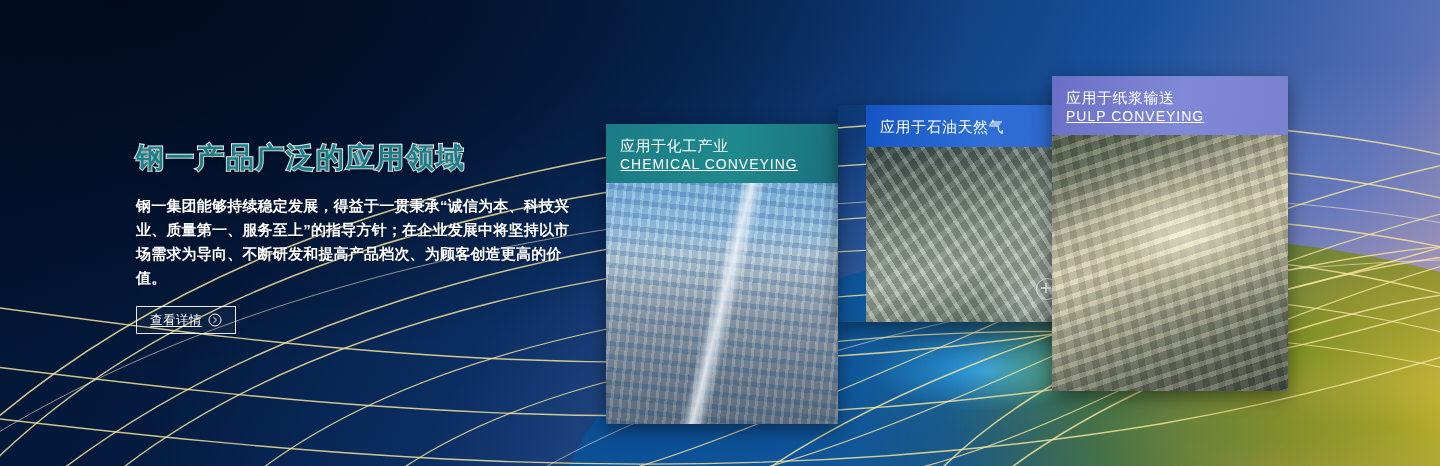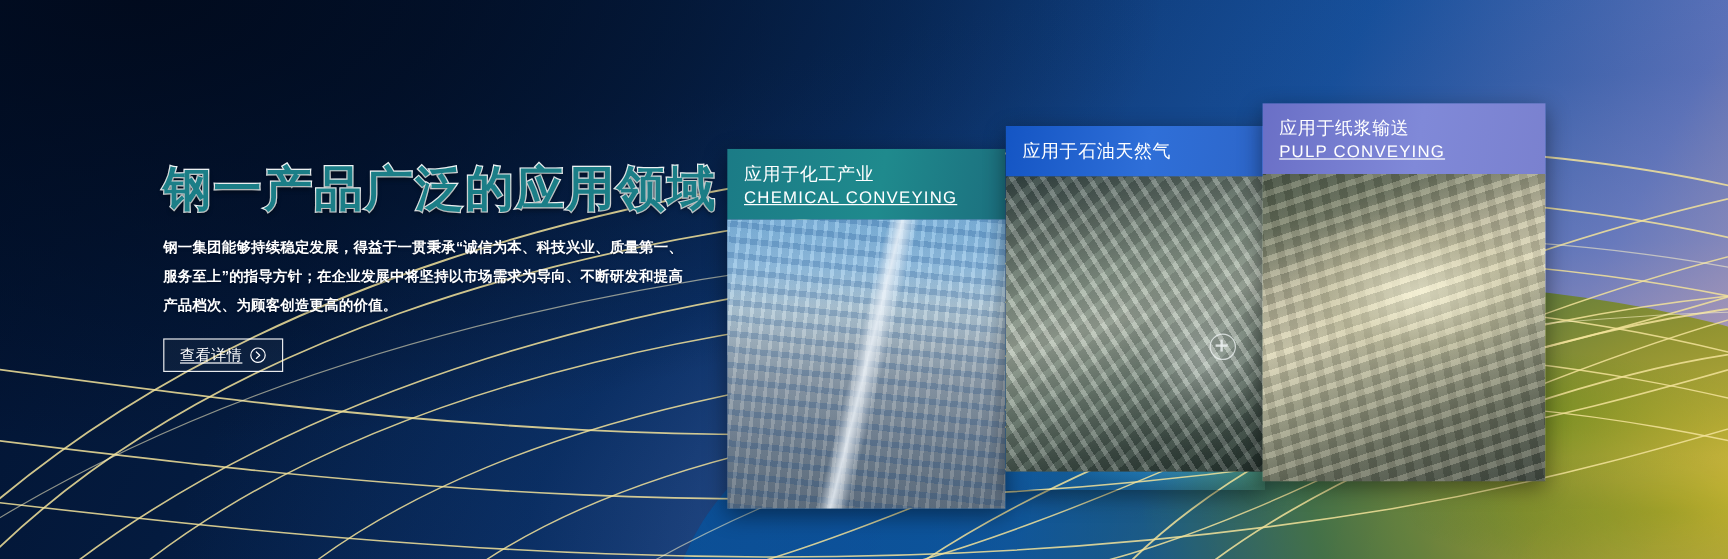--- a/index.html
+++ b/index.html
@@ -36,30 +36,30 @@
       radial-gradient(22% 16% at 36% 24%, rgba(230,235,238,0.85) 0%, rgba(120,140,140,0.35) 45%, rgba(0,0,0,0) 70%),
       radial-gradient(30% 14% at 58% 20%, rgba(90,120,70,0.75) 0%, rgba(0,0,0,0) 72%),
       radial-gradient(26% 12% at 70% 34%, rgba(60,100,60,0.55) 0%, rgba(0,0,0,0) 72%);
     mix-blend-mode:overlay;
   }
   .arcs{position:absolute;inset:0;}
 
   
   .text-block{position:absolute;left:136px;top:136px;width:460px;}
   .hero-title{
-    margin:0;font-size:40px;line-height:44px;font-weight:bold;letter-spacing:2px;
+    margin:0;font-size:28px;line-height:44px;font-weight:bold;letter-spacing:2px;
     color:#1b7e87;
     -webkit-text-stroke:2px #f2f7f8;
     paint-order:stroke fill;
     text-shadow:0 0 1px #ffffff, 0 2px 4px rgba(0,0,0,0.45);
     white-space:nowrap;
   }
   .hero-desc{
     margin:14px 0 0 0;width:440px;
-    font-size:12px;line-height:24px;color:#ffffff;font-weight:bold;
+    font-size:15px;line-height:24px;color:#ffffff;font-weight:bold;
     letter-spacing:0.2px;
     text-shadow:0 1px 2px rgba(0,10,30,0.6);
   }
   .cta{
     display:inline-flex;align-items:center;gap:6px;
     margin-top:16px;padding:6px 13px;
     border:1px solid rgba(255,255,255,0.9);
     color:#ffffff;font-size:12.5px;line-height:1;letter-spacing:0.5px;
     background:rgba(255,255,255,0.04);
     cursor:pointer;
@@ -73,27 +73,27 @@
   .card-cn{font-size:15px;line-height:20px;letter-spacing:0.5px;}
   .card-en{font-size:14px;line-height:17px;letter-spacing:1px;text-decoration:underline;}
   .card-photo{position:relative;width:100%;overflow:hidden;}
 
   #card-chem{left:606px;top:124px;width:232px;height:300px;}
   #card-chem .card-head{background:linear-gradient(100deg,#1b7b86 0%,#1f8a8d 55%,#1c6f7e 100%);}
   #card-chem .card-photo{height:241px;
     background:
       linear-gradient(180deg,#7fb4dc 0%,#9ec7e6 16%,#b9ccd6 30%,#8c9aa6 55%,#6f7d8b 78%,#5b6a78 100%);}
 
-  #card-oil{left:838px;top:105px;width:216px;height:303px;}
+  #card-oil{left:838px;top:105px;width:216px;height:217px;padding-left:28px;}
   #card-oil .card-head{background:linear-gradient(100deg,#1455c4 0%,#2f6fd8 55%,#2d66c9 100%);}
   #card-oil .card-photo{height:246px;
     background:
       linear-gradient(165deg,#3a4a4a 0%,#6d7a72 18%,#9aa89a 34%,#b7c0b2 48%,#7d8c80 66%,#46544d 84%,#26332e 100%);}
 
-  #card-pulp{left:1052px;top:86px;width:236px;height:315px;}
+  #card-pulp{left:1052px;top:76px;width:236px;height:315px;}
   #card-pulp .card-head{background:linear-gradient(100deg,#6a6fc6 0%,#8089d8 55%,#7a81cf 100%);}
   #card-pulp .card-photo{height:258px;
     background:
       linear-gradient(160deg,#4e5a4a 0%,#6d7560 14%,#b9b59a 30%,#d9d3b4 44%,#a8a88e 60%,#6a6f5e 78%,#3f4740 100%);}
 
   
   .photo-tex{position:absolute;inset:0;}
   .tex-chem{
     background:
       linear-gradient(104deg,rgba(255,255,255,0.0) 46%,rgba(238,244,250,0.85) 50%,rgba(255,255,255,0.0) 55%),

